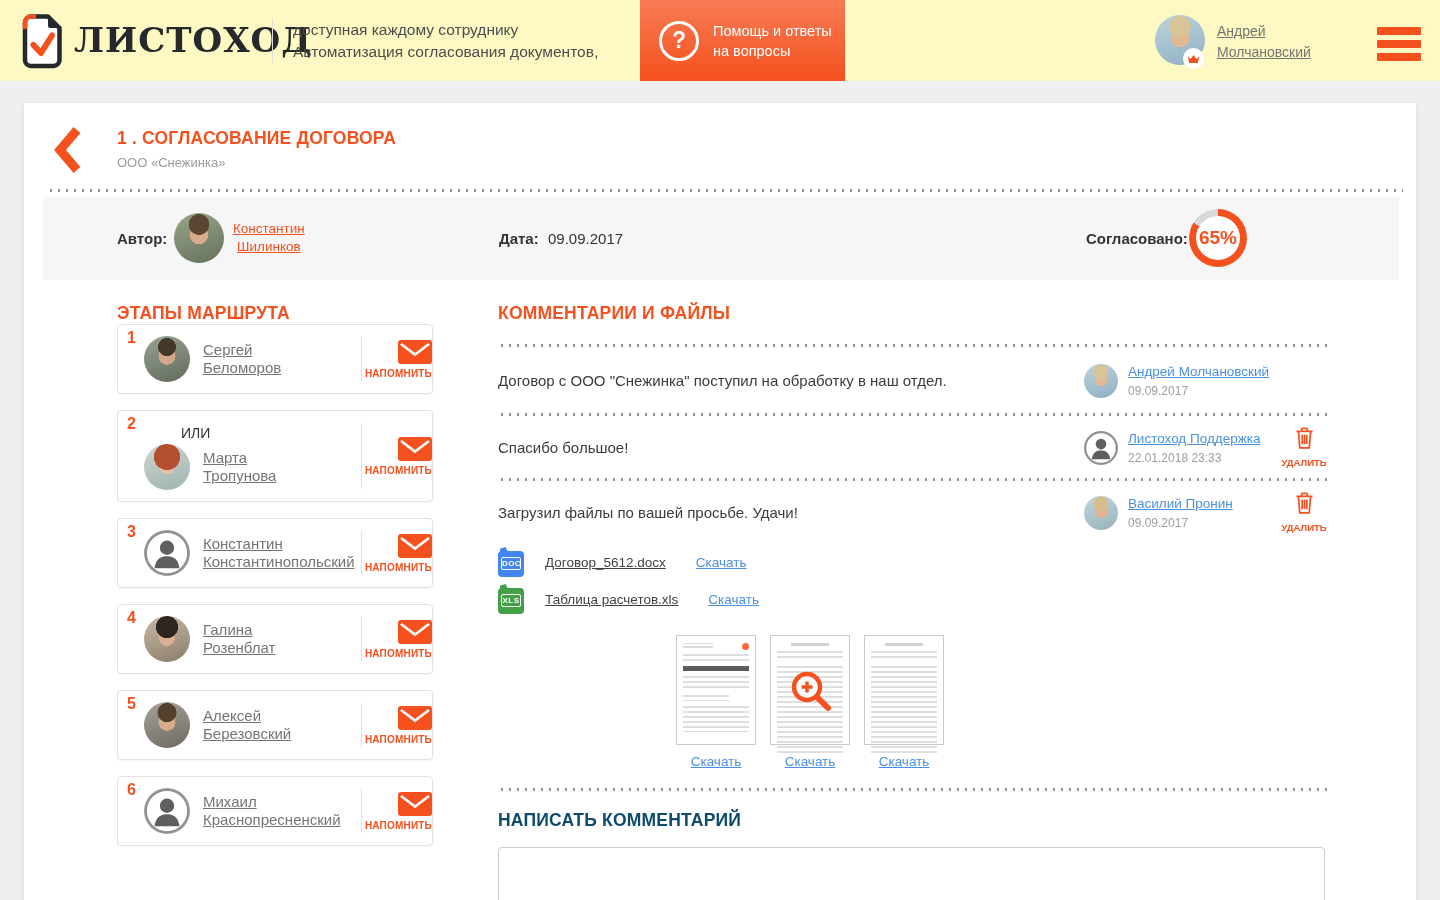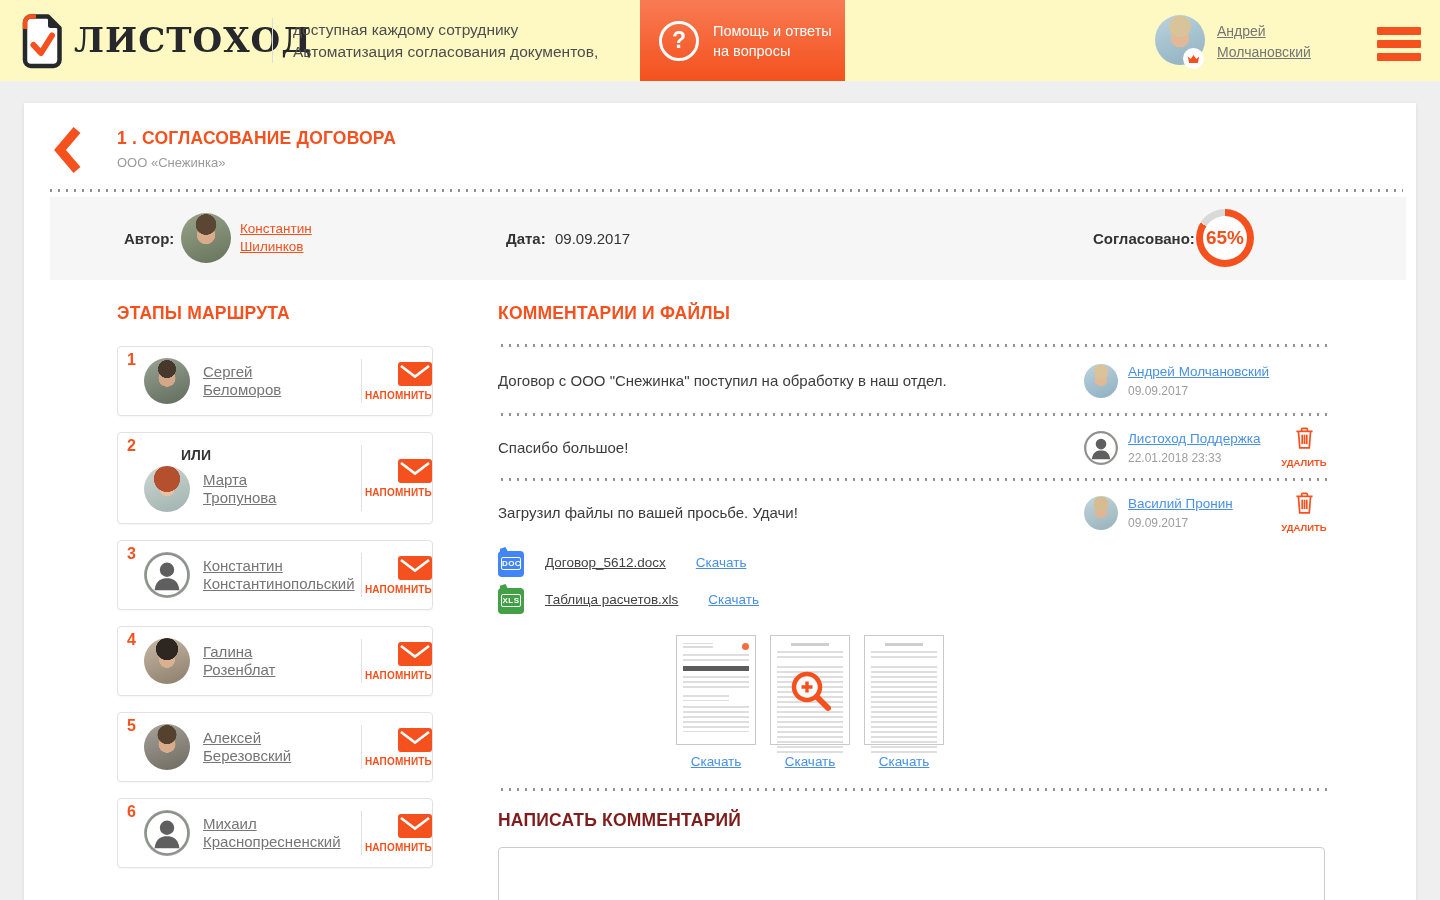--- a/index.html
+++ b/index.html
@@ -32,21 +32,21 @@
   .page-card { position:absolute; left:24px; top:103px; width:1392px; height:830px; background:#fff;
                box-shadow:0 1px 4px rgba(0,0,0,.09); }
   .back-chevron { position:absolute; left:28px; top:22px; width:32px; height:50px; cursor:pointer; }
   .page-title { position:absolute; left:93px; top:25px; font-size:17.5px; font-weight:bold; color:#f4511e; letter-spacing:.2px; }
   .page-subtitle { position:absolute; left:93px; top:52px; font-size:13px; color:#9b9b9b; }
   .dotted { height:3px; background-image:radial-gradient(circle,#8f8f8f 1.1px,transparent 1.5px);
             background-size:8px 3px; background-repeat:repeat-x; }
   .dotted-main { position:absolute; left:23px; top:86px; width:1356px; }
 
   
-  .meta-bar { position:absolute; left:26px; top:94px; width:1356px; height:83px; background:#f6f6f6; }
+  .meta-bar { position:absolute; left:19px; top:94px; width:1356px; height:83px; background:#f6f6f6;text-align:center; }
   .meta-bar .lbl { position:absolute; font-size:15px; font-weight:bold; color:#333; top:33px; }
   .m-author-label { left:74px; }
   .m-avatar { position:absolute; left:131px; top:16px; width:50px; height:50px; border-radius:50%; }
   .m-author-name { position:absolute; left:190px; top:23px; font-size:13.5px; line-height:18px; }
   .m-author-name a { color:#f4511e; text-decoration:underline; display:block; }
   .m-date-label { left:456px; }
   .m-date-value { position:absolute; left:505px; top:33px; font-size:15px; color:#333; }
   .m-appr-label { left:1043px; }
   .m-ring { position:absolute; left:1146px; top:12px; width:58px; height:58px; border-radius:50%;
             background:conic-gradient(#f4511e 0 302deg,#d9d9d9 302deg 360deg); }
@@ -79,30 +79,30 @@
                       radial-gradient(circle at 50% 46%, #e2b896 0 25%, rgba(0,0,0,0) 26%),
                       linear-gradient(160deg,#bcd3de,#8fb0c0); }
   .ph-m6 { background:radial-gradient(circle at 50% 23%, #d6bd90 0 23%, rgba(0,0,0,0) 24%),
                       radial-gradient(circle at 50% 46%, #e0b593 0 25%, rgba(0,0,0,0) 26%),
                       linear-gradient(160deg,#c4d6da,#97b2ba); }
   .avatar svg { width:100%; height:100%; display:block; }
 
   
   .stages-col { position:absolute; left:93px; top:200px; width:316px; }
   .col-heading { font-size:17.5px; font-weight:bold; color:#f4511e; letter-spacing:.2px; line-height:21px; }
-  .stages-col .col-heading { margin-bottom:22px; }
+  .stages-col .col-heading { }
   .stage-card { position:relative; display:flex; align-items:stretch; border:1px solid #e2e2e2; border-radius:4px;
                 background:#fff; margin-bottom:16px; box-shadow:0 1px 2px rgba(0,0,0,.04); }
   .stage-num { position:absolute; left:9px; top:4px; font-size:16px; font-weight:bold; color:#f4511e; }
   .stage-people { flex:1; padding:11px 0 11px 26px; display:flex; flex-direction:column; justify-content:center; }
   .person-row { display:flex; align-items:center; }
   .avatar-46 { width:46px; height:46px; }
   .person-name { margin-left:13px; font-size:15px; line-height:18px; }
   .person-name a { color:#757575; text-decoration:underline; display:block; }
-  .or-label { font-size:14px; font-weight:bold; color:#333; margin:3px 0 3px 37px; }
+  .or-label { font-size:14px; font-weight:normal; color:#333; margin:3px 0 3px 37px; }
   .stage-divider { width:1px; background:#e0e0e0; margin:12px 0; }
   .stage-remind { width:70px; display:flex; flex-direction:column; align-items:flex-end; justify-content:center; cursor:pointer; }
   .stage-remind svg { width:34px; height:24px; }
   .remind-label { margin-top:4px; font-size:10px; font-weight:bold; color:#f4511e; letter-spacing:.2px; }
 
   
   .comments-col { position:absolute; left:474px; top:200px; width:829px; }
   .comments-col .col-heading { margin-bottom:20px; }
   .comment-row { display:flex; align-items:center; min-height:66px; padding:10px 0; }
   .comment-row.r2 { min-height:62px; }
@@ -137,21 +137,21 @@
   .t-head { display:flex; justify-content:space-between; align-items:flex-start; margin-bottom:4px; }
   .t-head .t-mini { width:30px; height:7px; background:repeating-linear-gradient(#dcdcdc 0 1.5px, transparent 1.5px 3.5px); }
   .t-dot { width:7px; height:7px; border-radius:50%; background:#f4511e; opacity:.85; }
   .t-bar { height:5px; background:#5c5c5c; margin:4px 0 5px; }
   .t-title { height:3px; background:#cfcfcf; margin:0 14px 5px; }
   .t-p { background:repeating-linear-gradient(#dedede 0 2px, transparent 2px 5px); margin-bottom:5px; }
   .magnifier { position:absolute; left:17px; top:32px; width:46px; height:46px; }
   .thumb-dl { display:inline-block; margin-top:9px; font-size:13.5px; color:#4a90e2; text-decoration:underline; }
 
   .dotted-files { margin-top:18px; }
-  .write-title { font-size:17.5px; font-weight:bold; color:#7f1d1d; letter-spacing:.2px; margin-top:19px; }
+  .write-title { font-size:17.5px; font-weight:bold; color:#0c4a6e; letter-spacing:.2px; margin-top:19px; }
   .comment-box { display:block; margin-top:16px; width:827px; height:92px; border:1px solid #ccc; border-radius:4px;
                  resize:none; font-family:"Liberation Sans", sans-serif; font-size:14px; padding:8px; outline:none; }
 </style>
 </head>
 <body>
 
 <header class="topbar">
   <svg class="logo-icon" viewBox="0 0 44 56">
     <path d="M11 3.5 H28 L39.5 15 V47 a6 6 0 0 1 -6 6 H11 a6 6 0 0 1 -6 -6 V9.5 a6 6 0 0 1 6 -6 Z" fill="#fff" stroke="#26282b" stroke-width="4.5" stroke-linejoin="round"></path>
     <path d="M28 2 L41 15 H30.5 a2.5 2.5 0 0 1 -2.5 -2.5 Z" fill="#26282b"></path>

